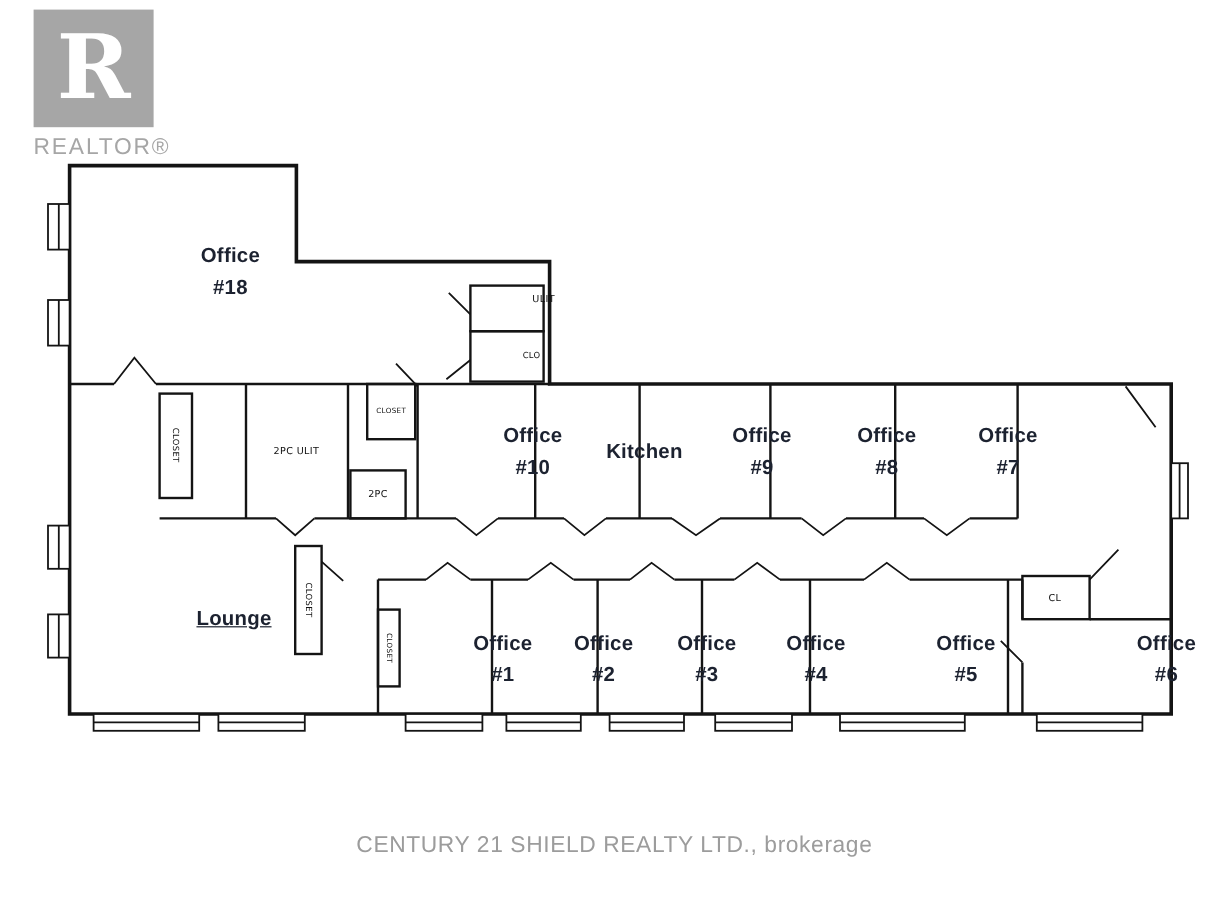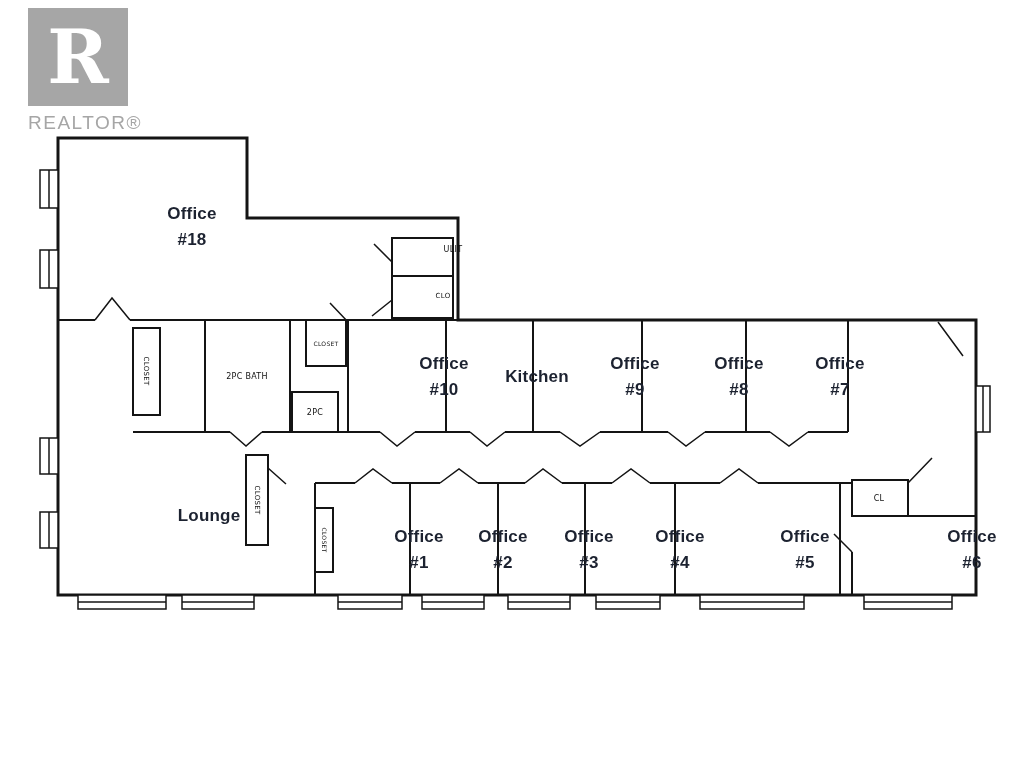--- a/index.html
+++ b/index.html
@@ -119,21 +119,21 @@
     <div>#9</div>
   </div>
   <div class="room-label" style="left:691px; top:377px;">
     <div>Office</div>
     <div>#8</div>
   </div>
   <div class="room-label" style="left:792px; top:377px;">
     <div>Office</div>
     <div>#7</div>
   </div>
-  <div class="room-label" style="left:161px; top:516px;">
+  <div class="room-label" style="left:147px; top:516px;text-decoration:underline;">
     <div>Lounge</div>
   </div>
   <div class="room-label" style="left:371px; top:550px;">
     <div>Office</div>
     <div>#1</div>
   </div>
   <div class="room-label" style="left:455px; top:550px;">
     <div>Office</div>
     <div>#2</div>
   </div>
@@ -147,24 +147,25 @@
   </div>
   <div class="room-label" style="left:757px; top:550px;">
     <div>Office</div>
     <div>#5</div>
   </div>
   <div class="room-label" style="left:924px; top:550px;">
     <div>Office</div>
     <div>#6</div>
   </div>
 
-  <div class="small-label" style="left:247px; top:376px;">2PC BATH</div>
+  <div class="small-label" style="left:247px; top:376px;">2PC ULIT</div>
   <div class="small-label" style="left:315px; top:412px;">2PC</div>
   <div class="small-label" style="left:422px; top:249px;margin-left:31px;">ULIT</div>
   <div class="small-label" style="left:443px; top:296px; font-size:7px;">CLO</div>
   <div class="small-label" style="left:879px; top:498px;text-align:right;">CL</div>
   <div class="small-label rot" style="left:146px; top:371px; font-size:7px;">CLOSET</div>
   <div class="small-label" style="left:326px; top:343px; font-size:6px;">CLOSET</div>
   <div class="small-label rot" style="left:257px; top:500px; font-size:7px;">CLOSET</div>
   <div class="small-label rot" style="left:324px; top:540px; font-size:6px;">CLOSET</div>
 
+  <div class="footer-text">CENTURY 21 SHIELD REALTY LTD., brokerage</div>
 
 </div>
 
 </body></html>

